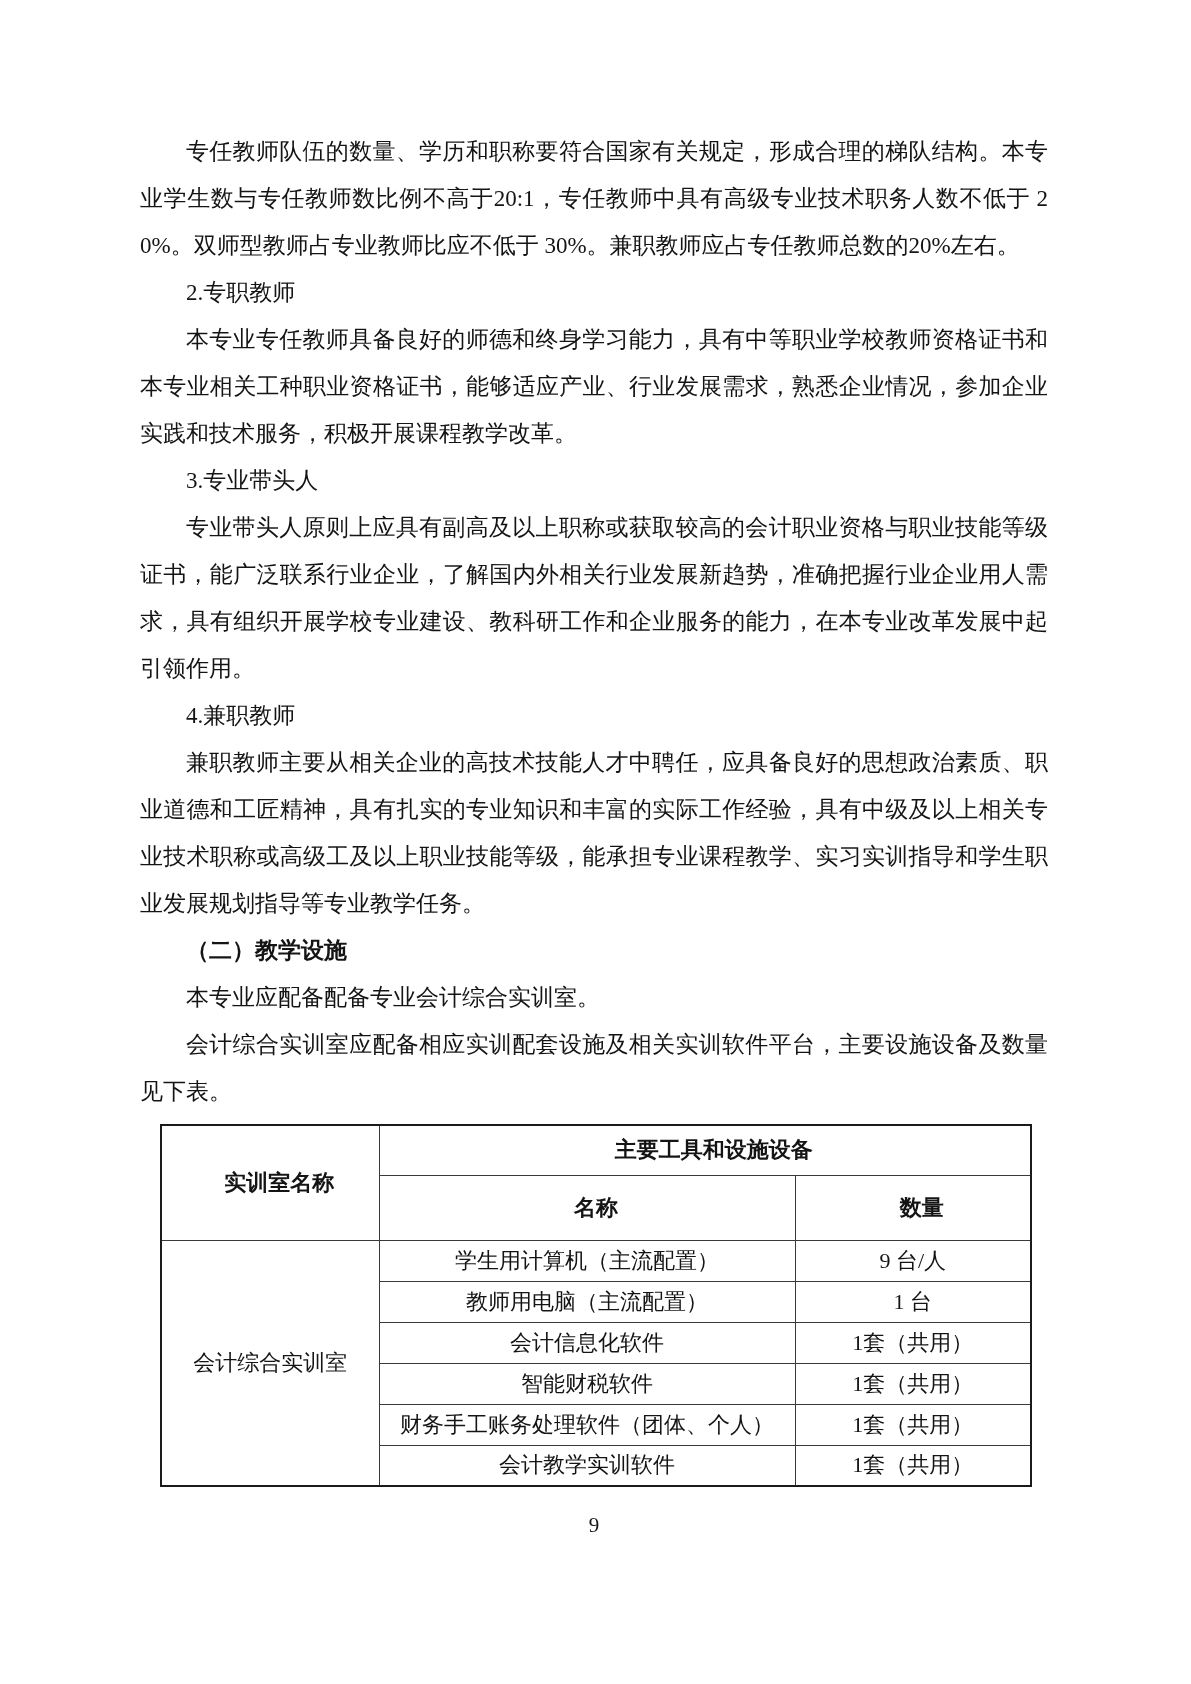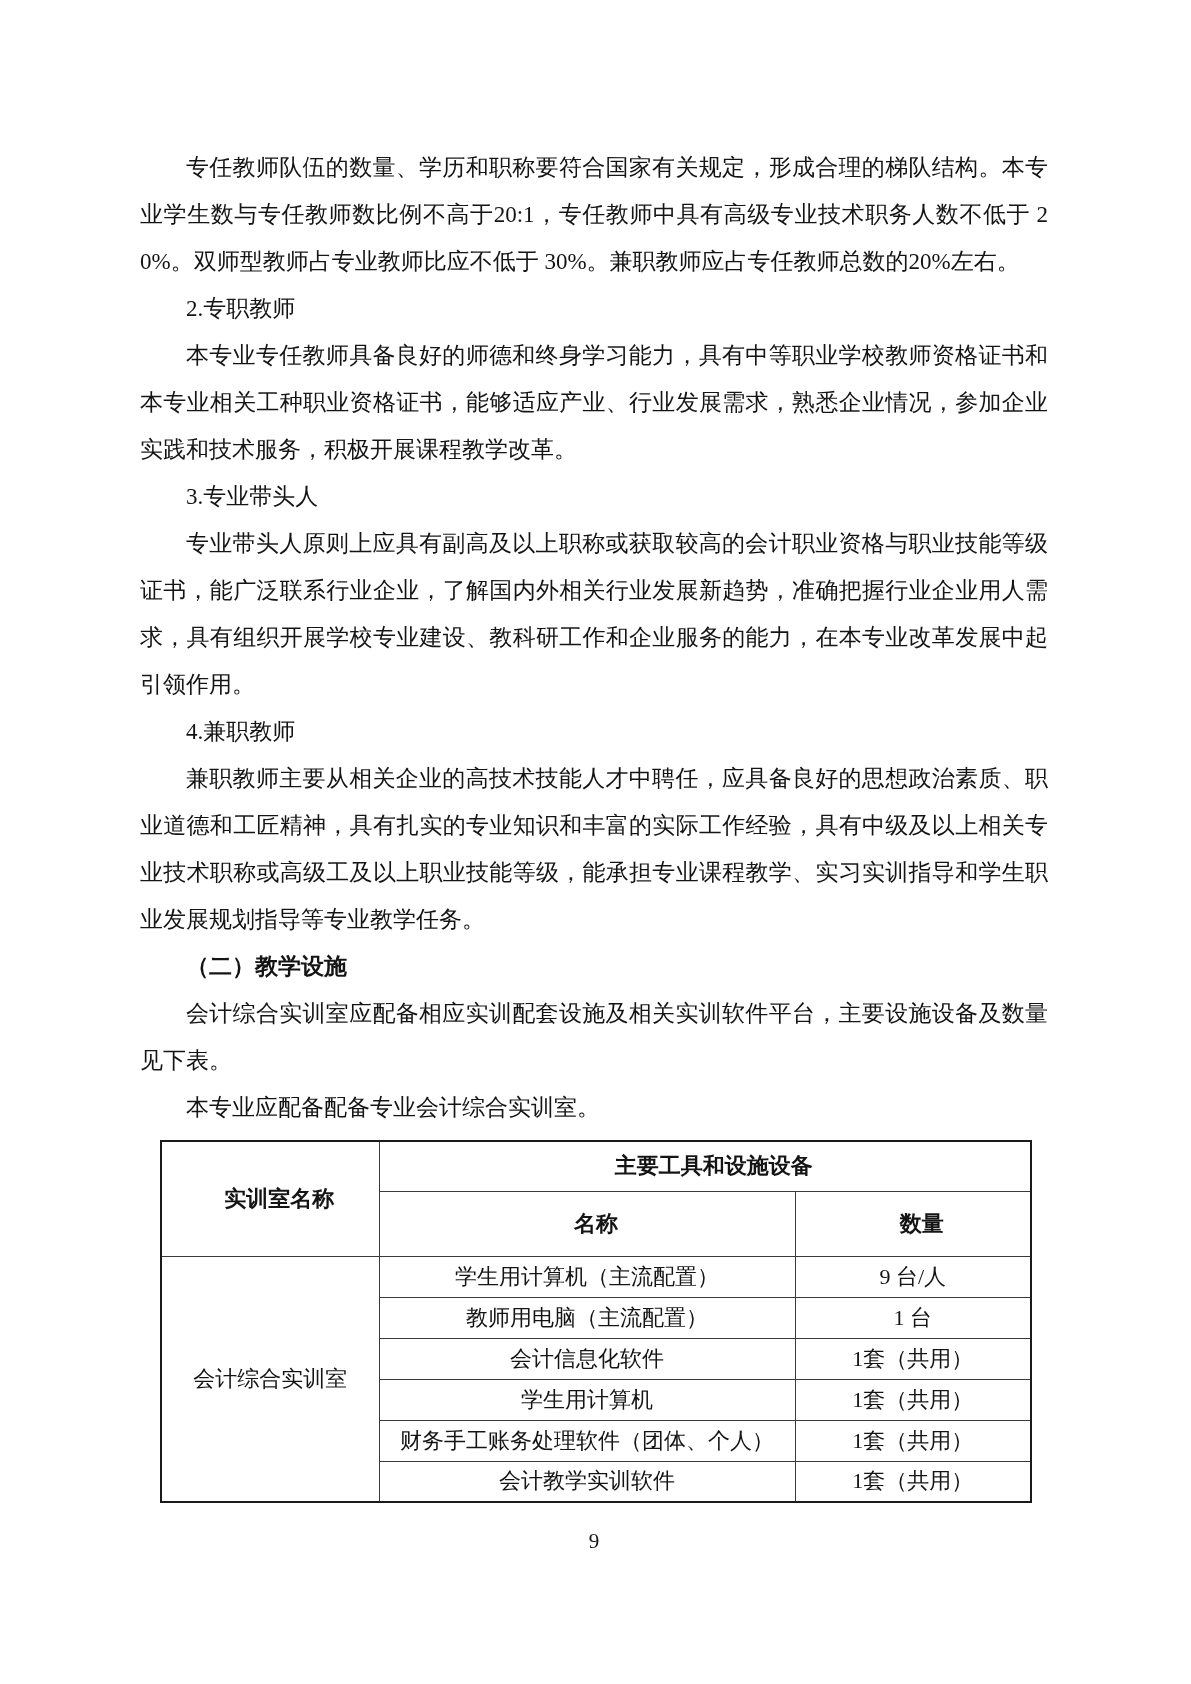--- a/index.html
+++ b/index.html
@@ -7,21 +7,21 @@
     position:relative;
     width:1191px;height:1684px;
     margin:0 auto;
     background:#ffffff;
     font-family:"Liberation Serif","DejaVu Serif",serif;
     color:#141414;
     overflow:hidden;
   }
   .content{
     position:absolute;
-    left:140px;top:144px;
+    left:140px;top:128px;
     width:908px;
   }
   p.para{
     margin:0;
     font-size:23px;
     line-height:47px;
     text-align:justify;
     text-indent:2em;
     word-break:break-all;
   }
@@ -87,23 +87,23 @@
     <p class="para">3.专业带头人</p>
 
     <p class="para">专业带头人原则上应具有副高及以上职称或获取较高的会计职业资格与职业技能等级证书，能广泛联系行业企业，了解国内外相关行业发展新趋势，准确把握行业企业用人需求，具有组织开展学校专业建设、教科研工作和企业服务的能力，在本专业改革发展中起引领作用。</p>
 
     <p class="para">4.兼职教师</p>
 
     <p class="para">兼职教师主要从相关企业的高技术技能人才中聘任，应具备良好的思想政治素质、职业道德和工匠精神，具有扎实的专业知识和丰富的实际工作经验，具有中级及以上相关专业技术职称或高级工及以上职业技能等级，能承担专业课程教学、实习实训指导和学生职业发展规划指导等专业教学任务。</p>
 
     <p class="para hei">（二）教学设施</p>
 
+    <p class="para">本专业应配备配备专业会计综合实训室。</p>
+
     <p class="para">会计综合实训室应配备相应实训配套设施及相关实训软件平台，主要设施设备及数量见下表。</p>
-
-    <p class="para">本专业应配备配备专业会计综合实训室。</p>
 
     <table class="facilities">
       <colgroup>
         <col class="col-room">
         <col class="col-name">
         <col class="col-qty">
       </colgroup>
       <thead>
         <tr class="hdr-top">
           <th rowspan="2">实训室名称</th>
@@ -122,21 +122,21 @@
         </tr>
         <tr class="data-row">
           <td>教师用电脑（主流配置）</td>
           <td>1 台</td>
         </tr>
         <tr class="data-row">
           <td>会计信息化软件</td>
           <td>1套（共用）</td>
         </tr>
         <tr class="data-row">
-          <td>学生用计算机</td>
+          <td>智能财税软件</td>
           <td>1套（共用）</td>
         </tr>
         <tr class="data-row">
           <td>财务手工账务处理软件（团体、个人）</td>
           <td>1套（共用）</td>
         </tr>
         <tr class="data-row">
           <td>会计教学实训软件</td>
           <td>1套（共用）</td>
         </tr>

